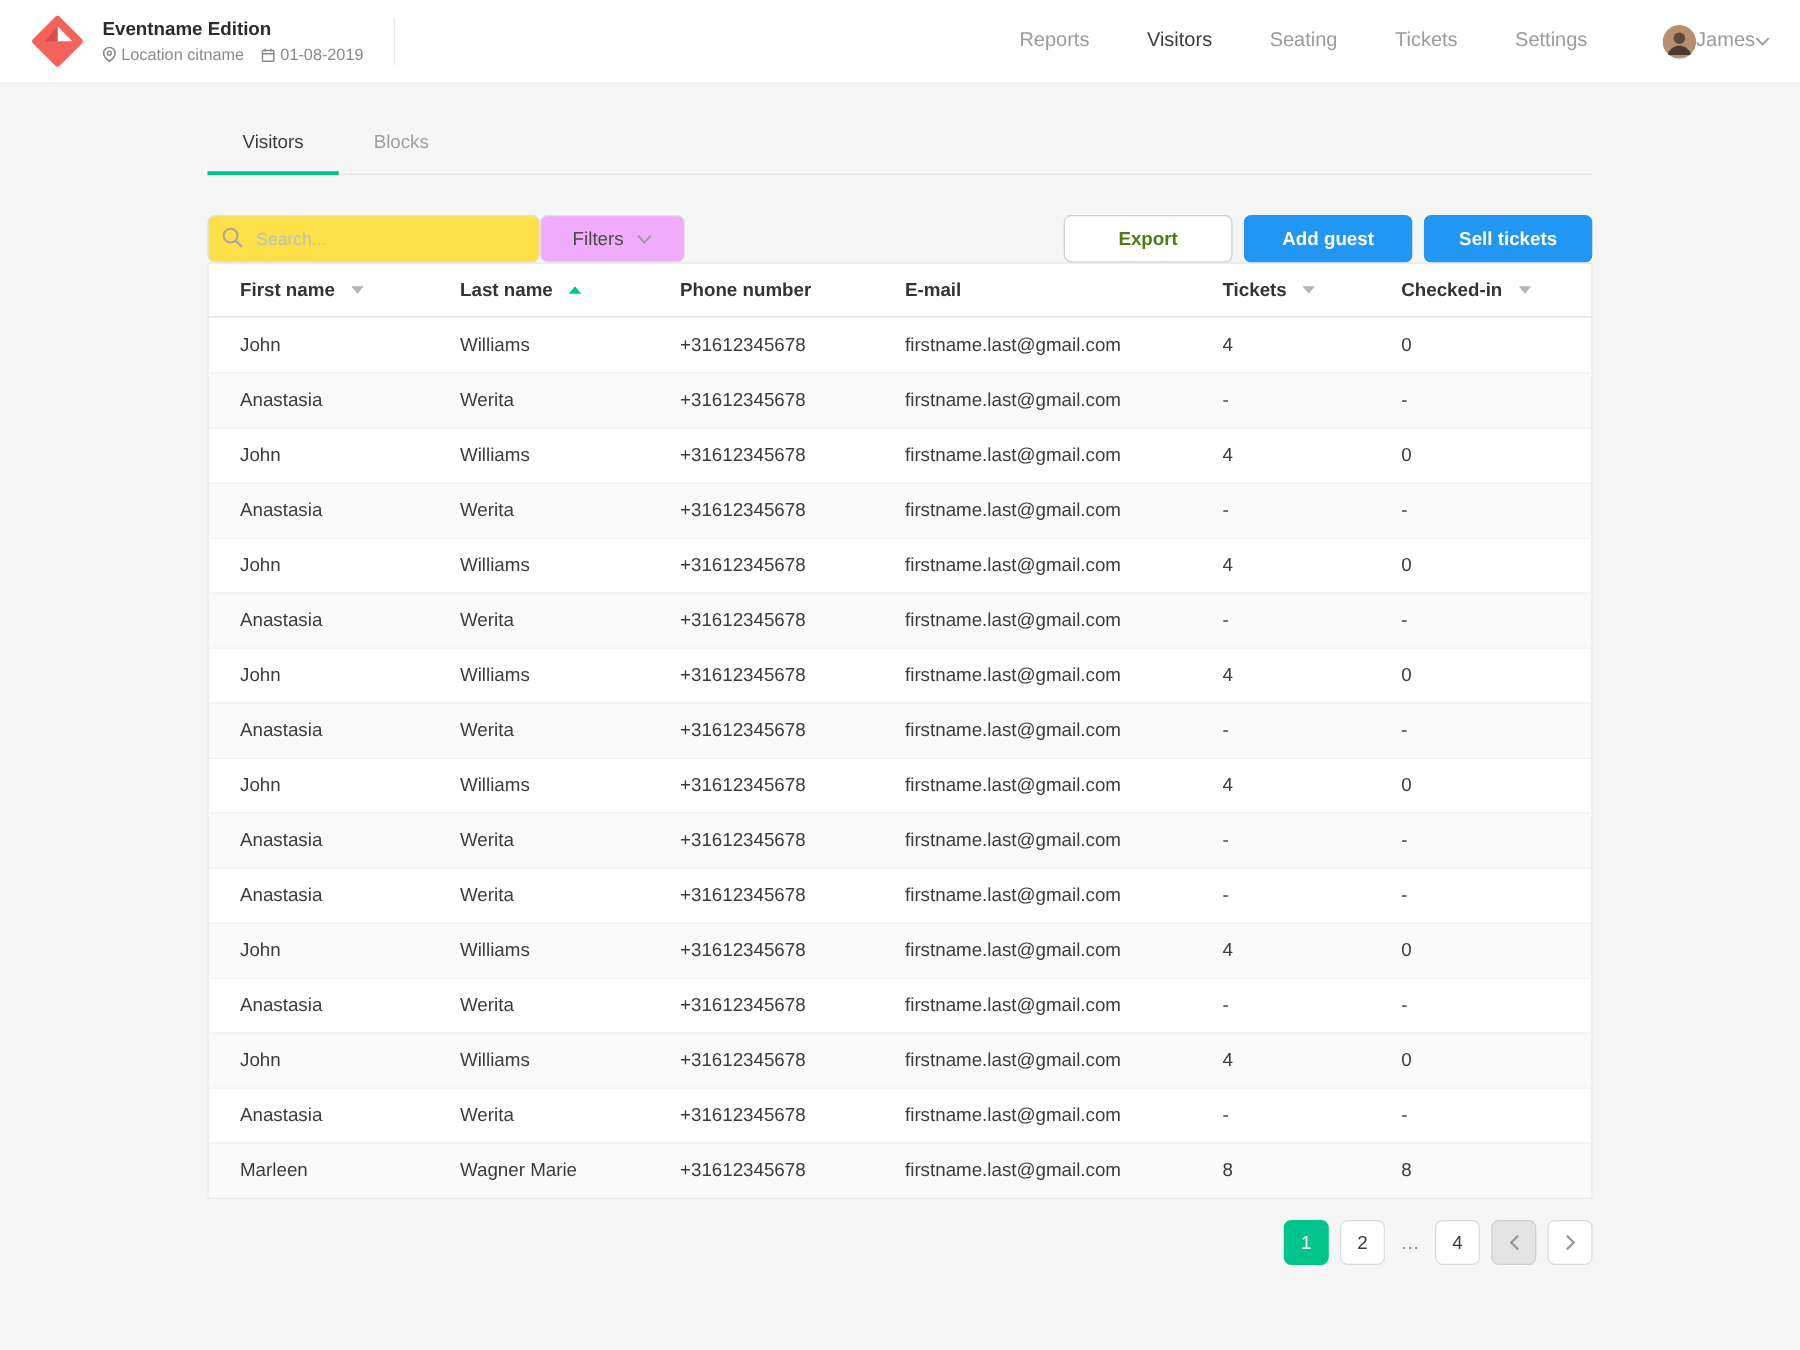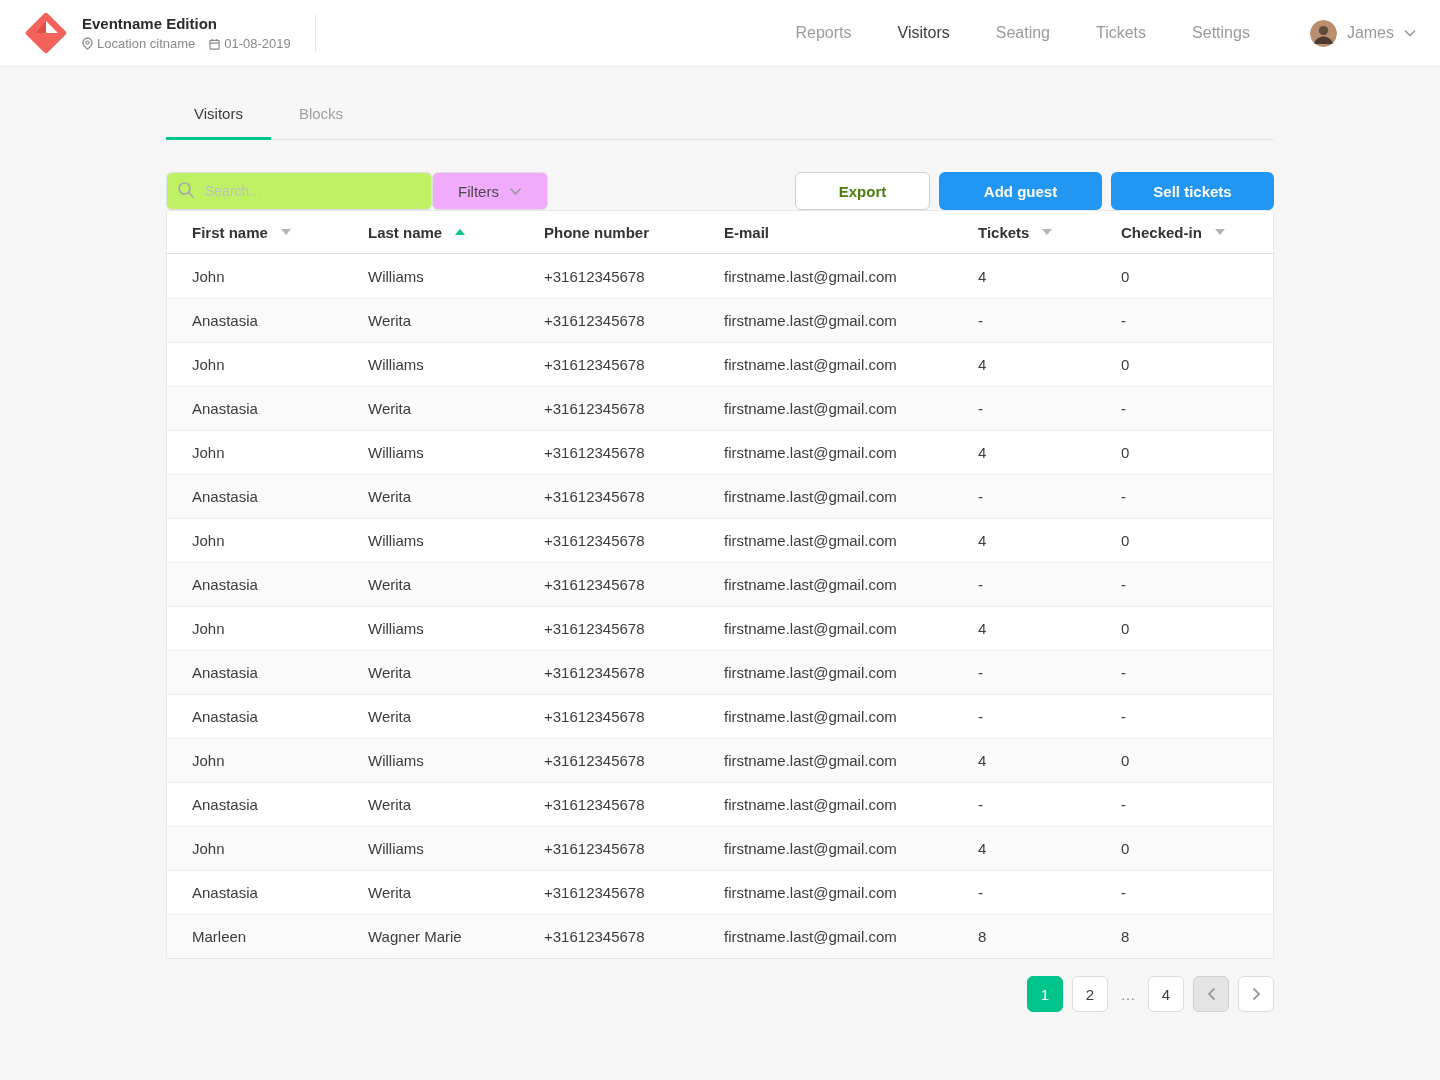--- a/index.html
+++ b/index.html
@@ -19,51 +19,51 @@
   .brand-title { font-size:15px; font-weight:700; color:#2b2b2b; }
   .brand-meta { display:flex; align-items:center; gap:14px; margin-top:4px;
                 font-size:13px; color:#8a8a8a; }
   .brand-meta .meta-item { display:flex; align-items:center; gap:4px; }
   .vdiv { width:1px; height:38px; background:#e6e6e6; margin:0 24px; }
 
   .main-nav { display:flex; align-items:center; gap:46px; margin-left:auto; font-size:16px; }
   .nav-item { color:#9b9b9b; cursor:pointer; }
   .nav-item.active { color:#3c3c3c; }
 
-  .user-box { display:flex; align-items:center; gap:10px; margin-left:60px; cursor:pointer; }
+  .user-box { display:flex; align-items:center; margin-left:60px; cursor:pointer; }
   .avatar { width:27px; height:27px; border-radius:50%; overflow:hidden; display:block; }
   .user-name { font-size:16px; color:#9b9b9b; }
 
   
   .container { width:1108px; margin:0 auto; }
 
   
   .tabs { display:flex; margin-top:38px; border-bottom:1px solid #e3e3e3; }
   .tab { padding:0 28px 15px 28px; font-size:15px; color:#a0a0a0; cursor:pointer;
          border-bottom:3px solid transparent; margin-bottom:-1px; }
   .tab.active { color:#3c3c3c; border-bottom-color:#00c48c; }
 
   
   .toolbar { display:flex; align-items:center; margin-top:32px; }
   .search-box { position:relative; width:266px; }
   .search-box input {
     width:100%; height:38px; border:1px solid #e0e0e0; border-radius:6px;
-    background:#bef264; padding:0 12px 0 38px; font-size:14px; color:#3c3c3c;
+    background:#fde047; padding:0 12px 0 38px; font-size:14px; color:#3c3c3c;
     font-family:inherit; outline:none;
   }
   .search-box input::placeholder { color:#c0c0c0; }
   .search-icon { position:absolute; left:11px; top:9px; }
 
   .btn { height:38px; border-radius:6px; font-size:15px; font-family:inherit;
          display:inline-flex; align-items:center; justify-content:center;
          cursor:pointer; border:1px solid transparent; }
   .btn-filters { width:116px; margin-left:0; background:#f0abfc; border-color:#e0e0e0;
                  color:#4a4a4a; gap:10px; }
   .btn-export  { width:135px; background:#fff; border-color:#cfcfcf; color:#4d7c0f; font-weight:600; }
-  .btn-blue    { width:163px; background:#2196f3; color:#fff; font-weight:600; margin-left:9px; }
+  .btn-blue    { width:135px; background:#2196f3; color:#fff; font-weight:600; margin-left:9px; }
   .toolbar-right { margin-left:auto; display:flex; align-items:center; }
 
   
   .table-card { background:#fff; border:1px solid #e7e7e7; border-radius:2px; }
   .trow, .thead-row {
     display:grid;
     grid-template-columns:176px 176px 180px 254px 143px 1fr;
     align-items:center; padding-left:25px;
   }
   .thead-row { height:43px; border-bottom:1px solid #dedede; }

